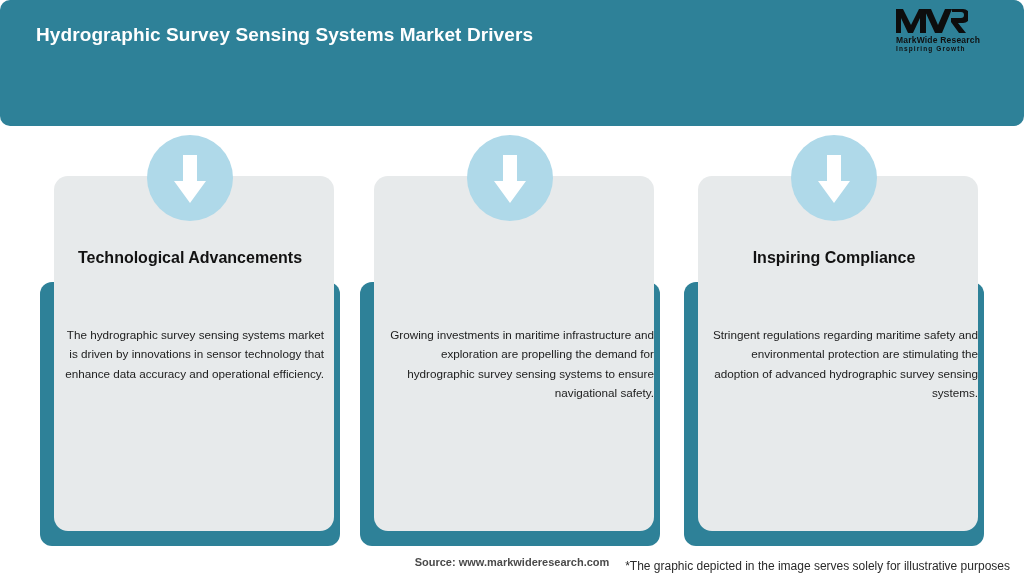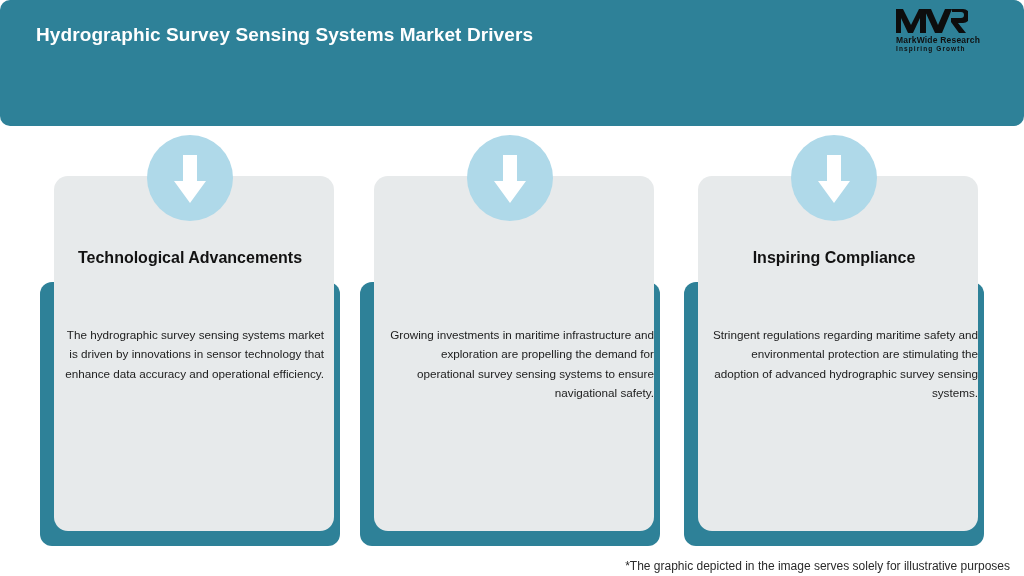--- a/index.html
+++ b/index.html
@@ -212,32 +212,33 @@
     </div>
 
     <div class="card-group g2">
       <div class="card-shadow"></div>
       <div class="card-panel"></div>
       <div class="card-icon">
         <svg width="86" height="86" viewBox="0 0 86 86" aria-hidden="true">
           <polygon fill="#ffffff" points="43,68 27,46 36,46 36,20 50,20 50,46 59,46"></polygon>
         </svg>
       </div>
-      <div class="card-body">Growing investments in maritime infrastructure and exploration are propelling the demand for operational survey sensing systems to ensure navigational safety.</div>
+      <div class="card-body">Growing investments in maritime infrastructure and exploration are propelling the demand for hydrographic survey sensing systems to ensure navigational safety.</div>
     </div>
 
     <div class="card-group g3">
       <div class="card-shadow"></div>
       <div class="card-panel"></div>
       <div class="card-icon">
         <svg width="86" height="86" viewBox="0 0 86 86" aria-hidden="true">
           <polygon fill="#ffffff" points="43,68 27,46 36,46 36,20 50,20 50,46 59,46"></polygon>
         </svg>
       </div>
       <div class="card-title">Inspiring Compliance</div>
       <div class="card-body">Stringent regulations regarding maritime safety and environmental protection are stimulating the adoption of advanced hydrographic survey sensing systems.</div>
     </div>
 
   </div>
 
+  <div class="source-note">Source: www.markwideresearch.com</div>
   <div class="disclaimer">*The graphic depicted in the image serves solely for illustrative purposes</div>
 
 </div>
 
 </body></html>

